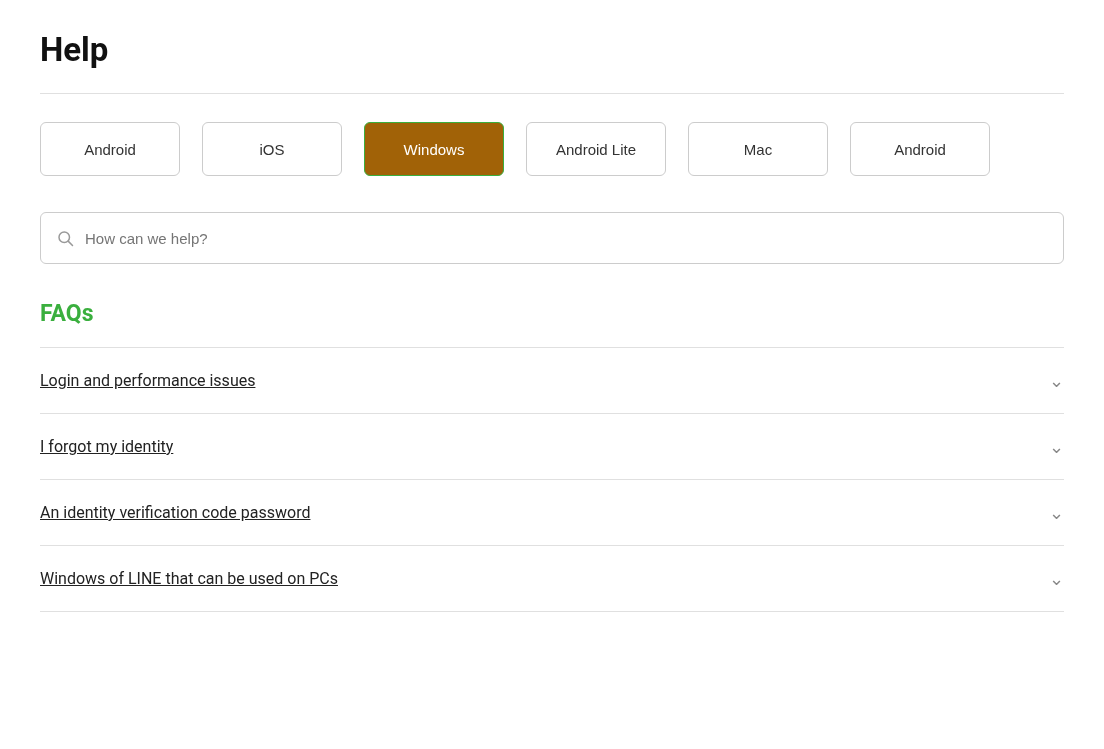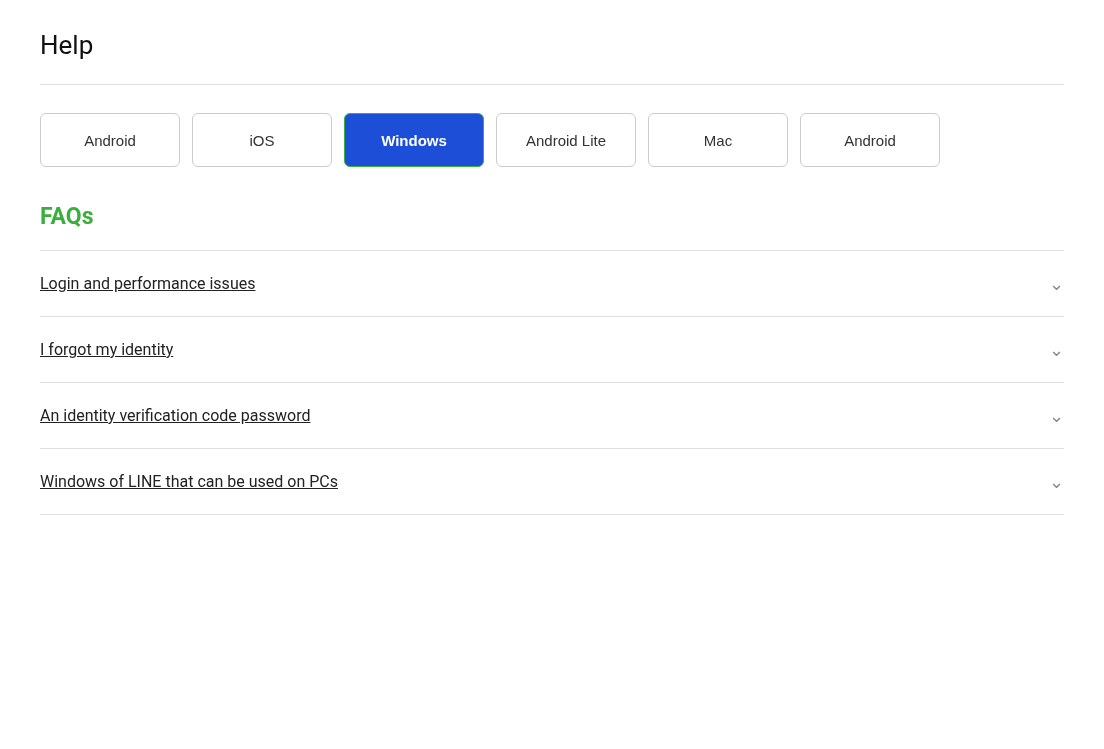--- a/index.html
+++ b/index.html
@@ -14,36 +14,36 @@
       color: #333;
     }
 
     .page-container {
       max-width: 1104px;
       margin: 0 auto;
       padding: 30px 40px;
     }
 
     .page-title {
-      font-size: 26px;
-      font-weight: 400;
+      font-size: 33px;
+      font-weight: 700;
       color: #111;
       margin-bottom: 24px;
     }
 
     .divider {
       border: none;
       border-top: 1px solid #e0e0e0;
       margin-bottom: 28px;
     }
 
     .platform-grid {
       display: flex;
       flex-wrap: wrap;
-      gap: 12px;
+      gap: 22px;
       margin-bottom: 36px;
       align-items: center;
     }
 
     .platform-btn {
       border: 1px solid #ccc;
       border-radius: 6px;
       background: #fff;
       padding: 0 20px;
       height: 54px;
@@ -51,24 +51,24 @@
       color: #333;
       cursor: pointer;
       min-width: 140px;
       display: flex;
       align-items: center;
       justify-content: center;
       transition: background 0.15s;
     }
 
     .platform-btn.active {
-      background: #1d4ed8;
+      background: #a16207;
       border-color: #3aaf3e;
       color: #fff;
-      font-weight: 700;
+      font-weight: 400;
     }
 
     .search-container {
       position: relative;
       margin-bottom: 36px;
     }
 
     .search-icon-wrap {
       position: absolute;
       left: 16px;
@@ -144,20 +144,29 @@
   <div class="platform-grid">
 
   <button class="platform-btn">Android</button>
       <button class="platform-btn">iOS</button>
       <button class="platform-btn active">Windows</button>
       <button class="platform-btn">Android Lite</button>
       <button class="platform-btn">Mac</button>
       <button class="platform-btn">Android</button>
     </div>
 
+  <div class="search-container">
+    <span class="search-icon-wrap">
+      <svg class="search-svg" viewBox="0 0 24 24">
+        <circle cx="11" cy="11" r="7"></circle>
+        <line x1="16.5" y1="16.5" x2="22" y2="22"></line>
+      </svg>
+    </span>
+    <input class="search-input" type="text" placeholder="How can we help?" style="">
+  </div>
 
   <div class="faq-section">
     <div class="faq-heading">FAQs</div>
     <div class="faq-list">
 
     <div class="faq-item">
           <span class="faq-label">Login and performance issues</span>
           <span class="chevron-icon">⌄</span>
         </div>
         <div class="faq-item">

